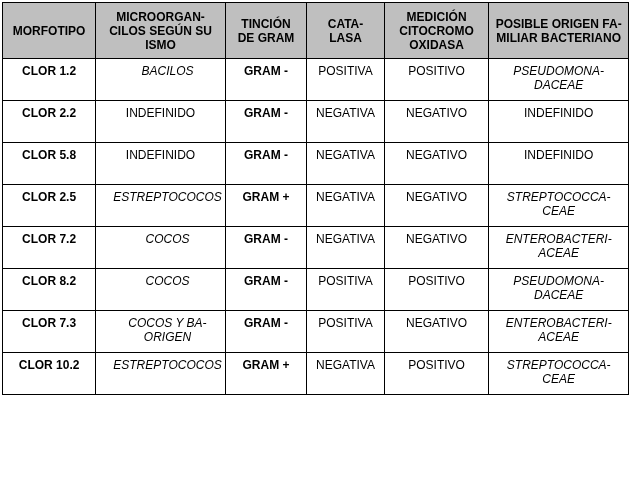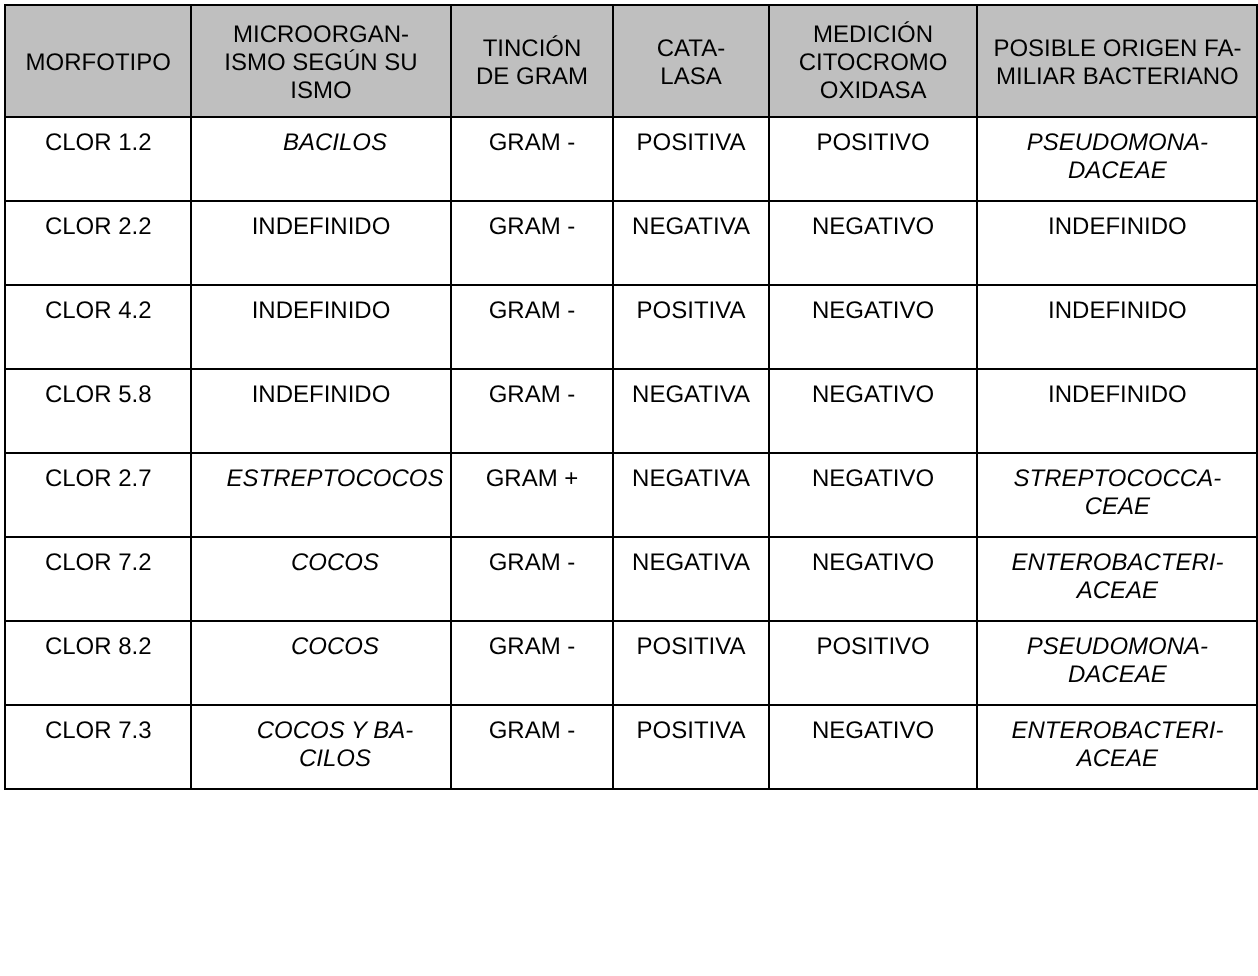--- a/index.html
+++ b/index.html
@@ -1,41 +1,41 @@
 <!DOCTYPE html>
 <html><head>
 <meta charset="utf-8">
 <style>
   html, body { margin:0; padding:0; background:#ffffff; }
   body { width:629px; height:488px; overflow:hidden; font-family:"Liberation Sans", sans-serif; color:#000; }
   table { border-collapse:collapse; position:absolute; left:2px; top:2px; table-layout:fixed; }
   th, td { border:1px solid #000; text-align:center; font-size:12px; line-height:14px; padding:0 3px; }
-  th { background:#bfbfbf; font-weight:normal; height:55px; vertical-align:middle; }
+  th { background:#bfbfbf; font-weight:bold; height:55px; vertical-align:middle; }
   td { height:42px; vertical-align:top; padding-top:5px; box-sizing:border-box; }
-  td.bold { font-weight:normal; }
+  td.bold { font-weight:bold; }
   td.it { font-style:italic;padding-left:17px; }
   td.origin.family { font-style:italic; text-decoration:underline; }
   .cell-text { display:inline-block; }
 </style>
 </head>
 <body>
 
 <table>
   <colgroup>
     <col style="width:94px">
     <col style="width:123px">
     <col style="width:83px">
     <col style="width:78px">
     <col style="width:106px">
     <col style="width:141px">
   </colgroup>
   <thead>
     <tr>
       <th><span>MORFOTIPO</span></th>
-      <th><span>MICROORGAN-</span><br><span>ISMO SEGÚN SU</span><br><span>ISMO</span></th>
+      <th><span>MICROORGAN-</span><br><span>CILOS SEGÚN SU</span><br><span>ISMO</span></th>
       <th><span>TINCIÓN</span><br><span>DE GRAM</span></th>
       <th><span>CATA-</span><br><span>LASA</span></th>
       <th><span>MEDICIÓN</span><br><span>CITOCROMO</span><br><span>OXIDASA</span></th>
       <th><span>POSIBLE ORIGEN FA-</span><br><span>MILIAR  BACTERIANO</span></th>
     </tr>
   </thead>
   <tbody id="tbody">
       <tr>
         <td class="bold"><span class="cell-text">CLOR 1.2</span></td>
         <td class="it"><span class="cell-text">BACILOS</span></td>
@@ -46,37 +46,29 @@
       </tr>
       <tr>
         <td class="bold"><span class="cell-text">CLOR 2.2</span></td>
         <td><span class="cell-text">INDEFINIDO</span></td>
         <td class="bold"><span class="cell-text">GRAM -</span></td>
         <td><span class="cell-text">NEGATIVA</span></td>
         <td><span class="cell-text">NEGATIVO</span></td>
         <td class="origin"><span class="cell-text">INDEFINIDO</span></td>
       </tr>
       <tr>
-        <td class="bold"><span class="cell-text">CLOR 4.2</span></td>
-        <td><span class="cell-text">INDEFINIDO</span></td>
-        <td class="bold"><span class="cell-text">GRAM -</span></td>
-        <td><span class="cell-text">POSITIVA</span></td>
-        <td><span class="cell-text">NEGATIVO</span></td>
-        <td class="origin"><span class="cell-text">INDEFINIDO</span></td>
-      </tr>
-      <tr>
         <td class="bold"><span class="cell-text">CLOR 5.8</span></td>
         <td><span class="cell-text">INDEFINIDO</span></td>
         <td class="bold"><span class="cell-text">GRAM -</span></td>
         <td><span class="cell-text">NEGATIVA</span></td>
         <td><span class="cell-text">NEGATIVO</span></td>
         <td class="origin"><span class="cell-text">INDEFINIDO</span></td>
       </tr>
       <tr>
-        <td class="bold"><span class="cell-text">CLOR 2.7</span></td>
+        <td class="bold"><span class="cell-text">CLOR 2.5</span></td>
         <td class="it"><span class="cell-text">ESTREPTOCOCOS</span></td>
         <td class="bold"><span class="cell-text">GRAM +</span></td>
         <td><span class="cell-text">NEGATIVA</span></td>
         <td><span class="cell-text">NEGATIVO</span></td>
         <td class="origin family"><span class="cell-text">STREPTOCOCCA-</span><br><span class="cell-text">CEAE</span></td>
       </tr>
       <tr>
         <td class="bold"><span class="cell-text">CLOR 7.2</span></td>
         <td class="it"><span class="cell-text">COCOS</span></td>
         <td class="bold"><span class="cell-text">GRAM -</span></td>
@@ -87,20 +79,28 @@
       <tr>
         <td class="bold"><span class="cell-text">CLOR 8.2</span></td>
         <td class="it"><span class="cell-text">COCOS</span></td>
         <td class="bold"><span class="cell-text">GRAM -</span></td>
         <td><span class="cell-text">POSITIVA</span></td>
         <td><span class="cell-text">POSITIVO</span></td>
         <td class="origin family"><span class="cell-text">PSEUDOMONA-</span><br><span class="cell-text">DACEAE</span></td>
       </tr>
       <tr>
         <td class="bold"><span class="cell-text">CLOR 7.3</span></td>
-        <td class="it"><span class="cell-text">COCOS Y BA-</span><br><span class="cell-text">CILOS</span></td>
+        <td class="it"><span class="cell-text">COCOS Y BA-</span><br><span class="cell-text">ORIGEN</span></td>
         <td class="bold"><span class="cell-text">GRAM -</span></td>
         <td><span class="cell-text">POSITIVA</span></td>
         <td><span class="cell-text">NEGATIVO</span></td>
         <td class="origin family"><span class="cell-text">ENTEROBACTERI-</span><br><span class="cell-text">ACEAE</span></td>
       </tr>
+      <tr>
+        <td class="bold"><span class="cell-text">CLOR 10.2</span></td>
+        <td class="it"><span class="cell-text">ESTREPTOCOCOS</span></td>
+        <td class="bold"><span class="cell-text">GRAM +</span></td>
+        <td><span class="cell-text">NEGATIVA</span></td>
+        <td><span class="cell-text">POSITIVO</span></td>
+        <td class="origin family"><span class="cell-text">STREPTOCOCCA-</span><br><span class="cell-text">CEAE</span></td>
+      </tr>
     </tbody>
 </table>
 
 </body></html>

